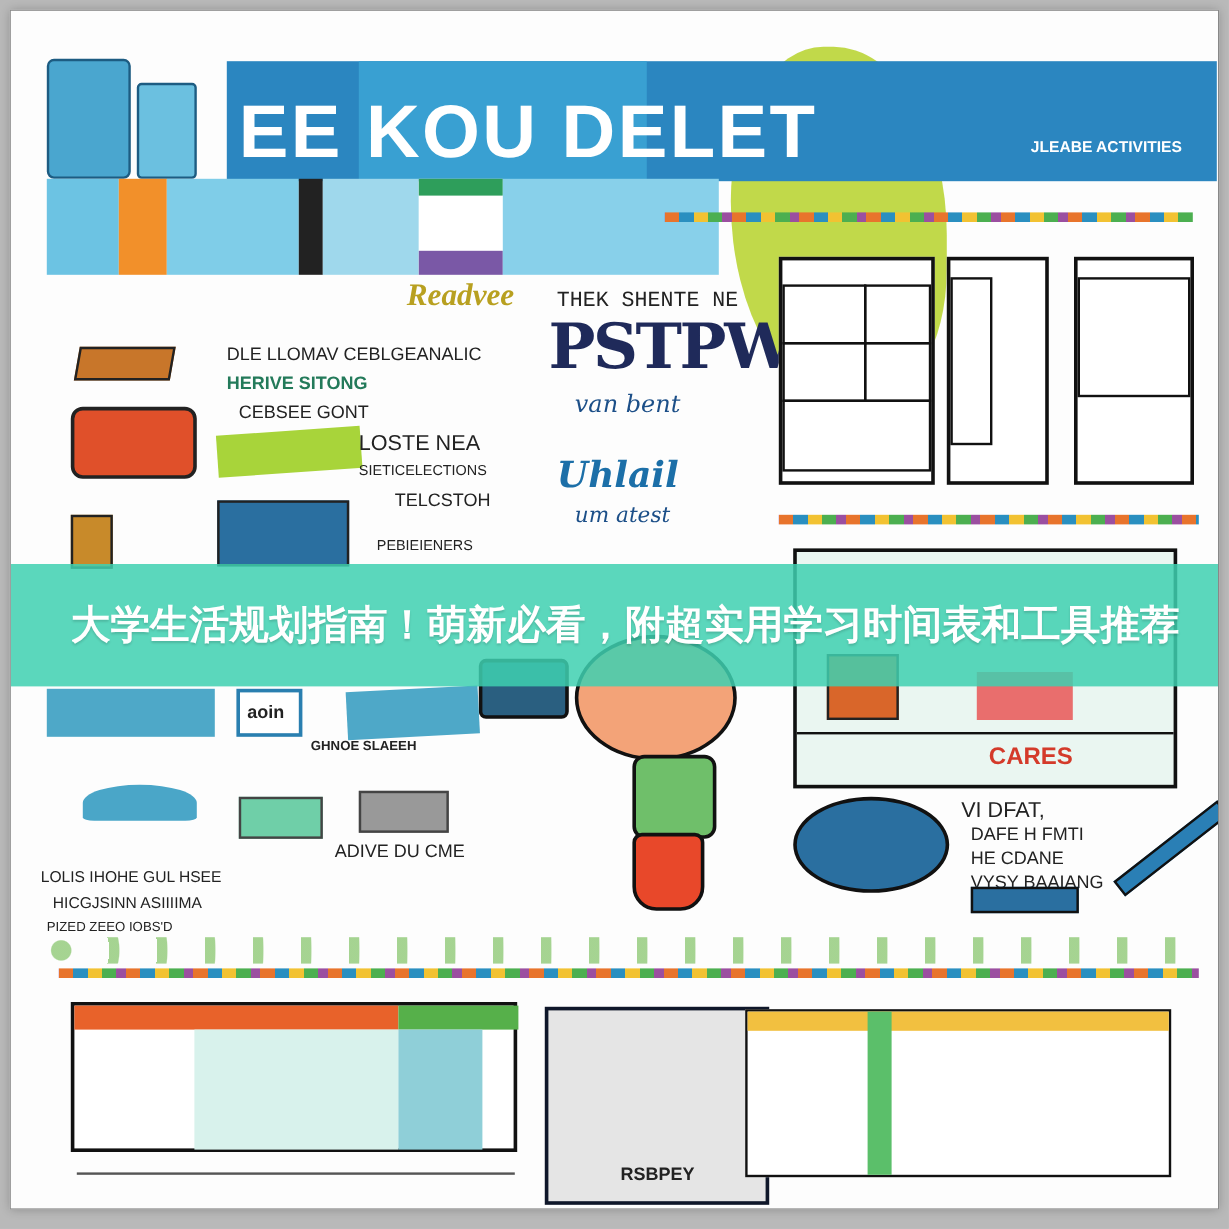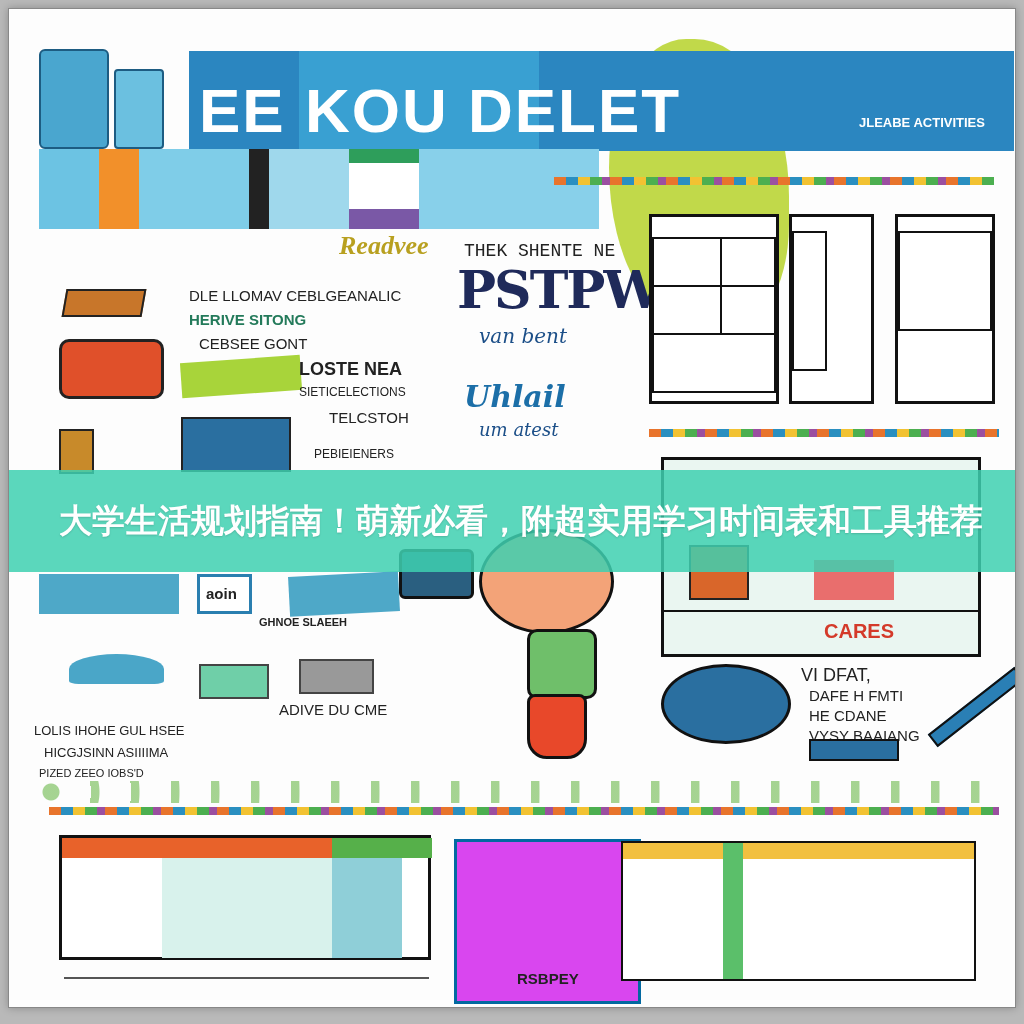--- a/index.html
+++ b/index.html
@@ -54,21 +54,21 @@
   <div class="abs" style="left:55px;top:280px;width:80px;height:28px;background:#c8762a;border:2px solid #222;transform:skewX(-10deg);"></div>
   <div class="abs" style="left:50px;top:330px;width:105px;height:60px;background:#e0502a;border:3px solid #222;border-radius:10px;"></div>
   <div class="abs" style="left:172px;top:350px;width:120px;height:35px;background:#a8d43a;transform:rotate(-4deg);"></div>
   <div class="abs" style="left:172px;top:408px;width:110px;height:55px;background:#2a6fa0;border:2px solid #222;"></div>
   <div class="abs" style="left:50px;top:420px;width:35px;height:45px;background:#c88a2a;border:2px solid #222;"></div>
 
   <div class="abs" style="left:180px;top:278px;">
     <div class="hand" style="position:absolute;top:0;left:0;">DLE LLOMAV CEBLGEANALIC</div>
     <div class="hand" style="position:absolute;top:24px;left:0;font-weight:bold;color:#237a5a;">HERIVE SITONG</div>
     <div class="hand" style="position:absolute;top:48px;left:10px;">CEBSEE GONT</div>
-    <div class="hand" style="position:absolute;top:72px;left:110px;font-size:18px;font-weight:bold;">LOSTE NEA</div>
+    <div class="hand" style="position:absolute;top:72px;left:110px;font-size:18px;">LOSTE NEA</div>
     <div class="hand" style="position:absolute;top:98px;left:110px;font-size:12px;">SIETICELECTIONS</div>
     <div class="hand" style="position:absolute;top:122px;left:140px;">TELCSTOH</div>
     <div class="hand" style="position:absolute;top:160px;left:125px;font-size:12px;">PEBIEIENERS</div>
   </div>
 
   <div class="abs hand" style="left:455px;top:232px;font-size:18px;font-family:Liberation Mono, monospace;">THEK SHENTE NE</div>
   <div class="abs" style="left:448px;top:250px;font:bold 52px 'DejaVu Serif',serif;color:#1f2a5a;letter-spacing:-2px;">PSTPW</div>
   <div class="abs" style="left:470px;top:315px;font:italic 20px 'DejaVu Serif',serif;color:#1c4f88;">van bent</div>
   <div class="abs" style="left:455px;top:370px;font:italic bold 30px 'DejaVu Serif',serif;color:#1c6fa8;">Uhlail</div>
   <div class="abs" style="left:470px;top:410px;font:italic 18px 'DejaVu Serif',serif;color:#1c4f88;">um atest</div>
@@ -127,21 +127,21 @@
   <div class="abs stripe" style="left:40px;top:798px;width:950px;"></div>
 
   <div class="abs box" style="left:50px;top:826px;width:372px;height:125px;">
     <div class="abs" style="left:0;top:0;width:270px;height:20px;background:#e8622a;"></div>
     <div class="abs" style="left:270px;top:0;width:100px;height:20px;background:#56b04a;"></div>
     <div class="abs" style="left:100px;top:20px;width:170px;height:100px;background:#d8f2ec;"></div>
     <div class="abs" style="left:270px;top:20px;width:70px;height:100px;background:#8fcfd8;"></div>
   </div>
   <div class="abs" style="left:55px;top:968px;width:365px;height:2px;background:#555;"></div>
 
-  <div class="abs" style="left:445px;top:830px;width:187px;height:165px;background:#d946ef;border:3px solid #0369a1;">
+  <div class="abs" style="left:445px;top:830px;width:187px;height:165px;background:#e5e5e5;border:3px solid #0f172a;">
     <div class="abs hand" style="left:60px;top:128px;font-weight:bold;">RSBPEY</div>
   </div>
   <div class="abs box" style="left:612px;top:832px;width:355px;height:140px;border-width:2px;">
     <div class="abs" style="left:0;top:0;width:351px;height:16px;background:#f2c040;"></div>
     <div class="abs" style="left:100px;top:0;width:20px;height:136px;background:#5bbf6a;"></div>
   </div>
 
   <div class="abs banner">
     <div class="banner-text">大学生活规划指南！萌新必看，附超实用学习时间表和工具推荐</div>
   </div>

